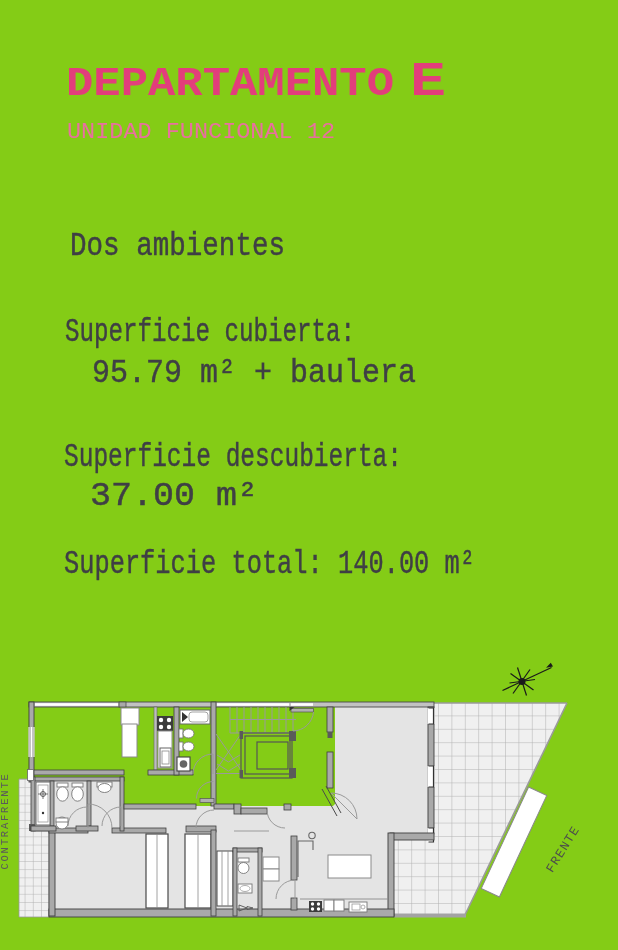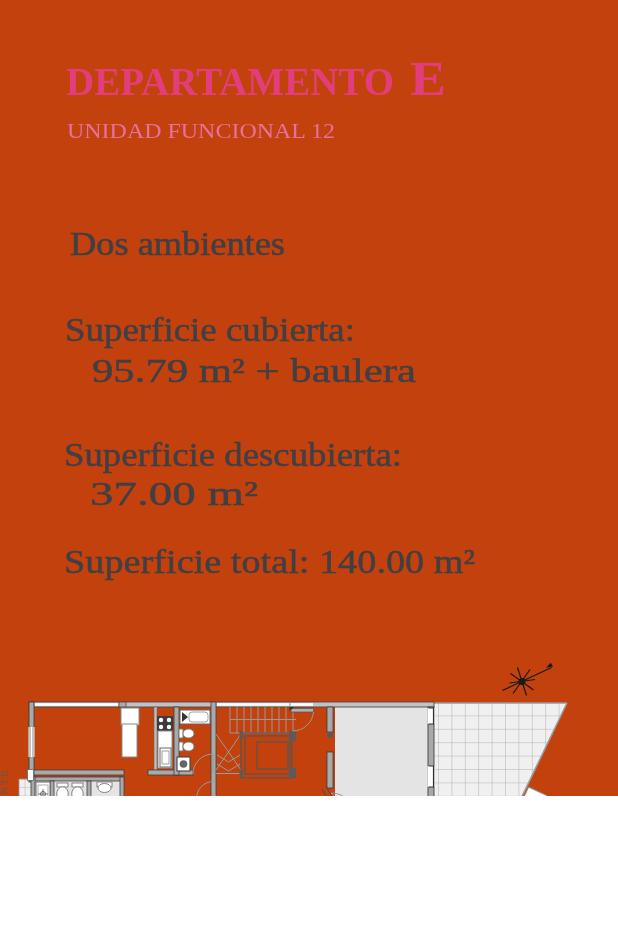--- a/index.html
+++ b/index.html
@@ -1,17 +1,17 @@
 <!DOCTYPE html>
 <html><head>
 <meta charset="utf-8">
 <style>
   html,body{margin:0;padding:0;background:#ffffff;}
-  #page{position:relative;width:618px;height:796px;background:#c2410c;overflow:hidden;
-        font-family:Liberation Serif, serif;}
+  #page{position:relative;width:618px;height:950px;background:#84cc16;overflow:hidden;
+        font-family:Liberation Mono, monospace;}
   svg{position:absolute;left:0;top:0;}
 </style>
 </head>
 <body>
 <div id="page">
 <svg width="618" height="950" viewBox="0 0 618 950">
 <defs>
 
   <pattern id="grid13" width="13.4" height="13.4" patternUnits="userSpaceOnUse" patternTransform="translate(438 702)">
     <rect width="13.4" height="13.4" fill="#f0f0f0"></rect>

